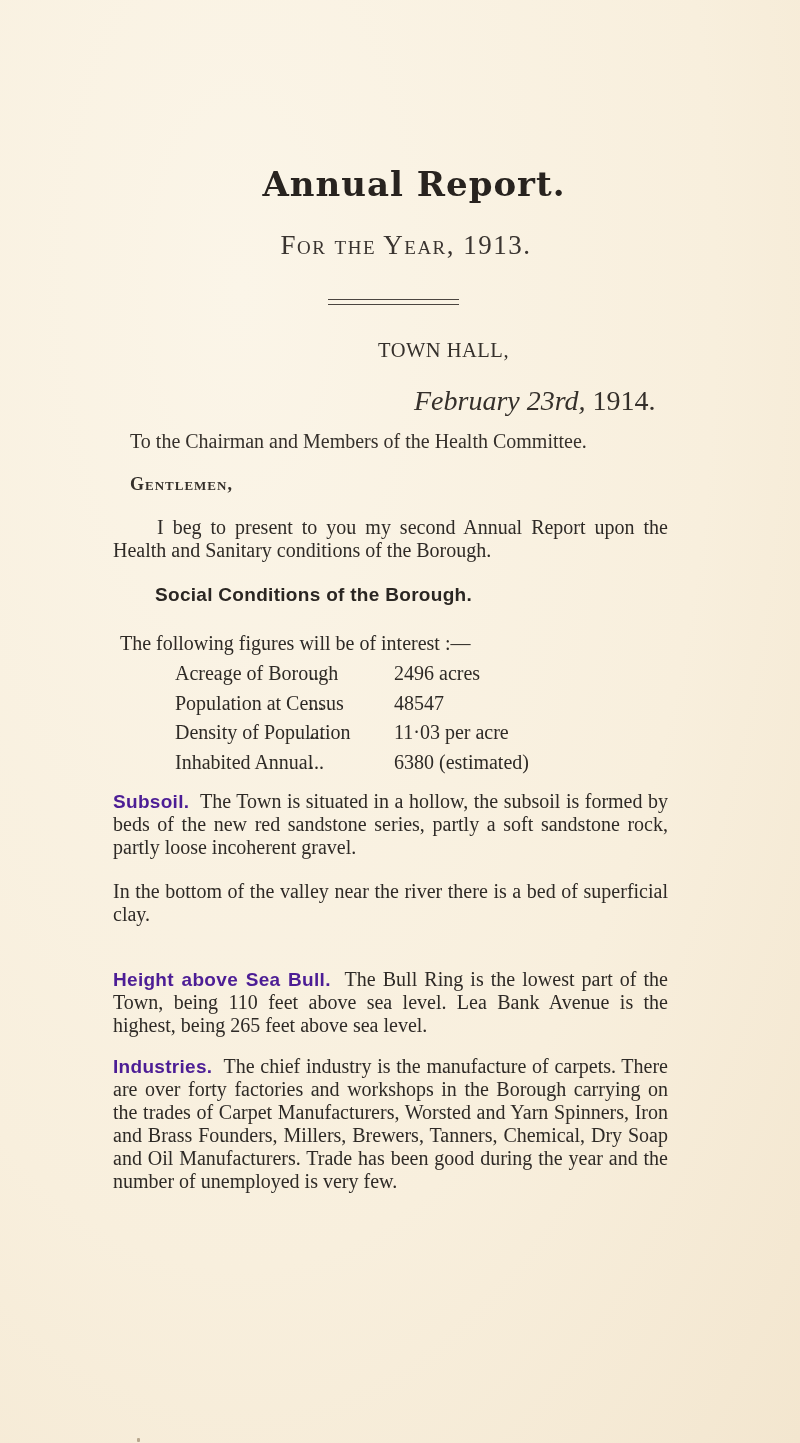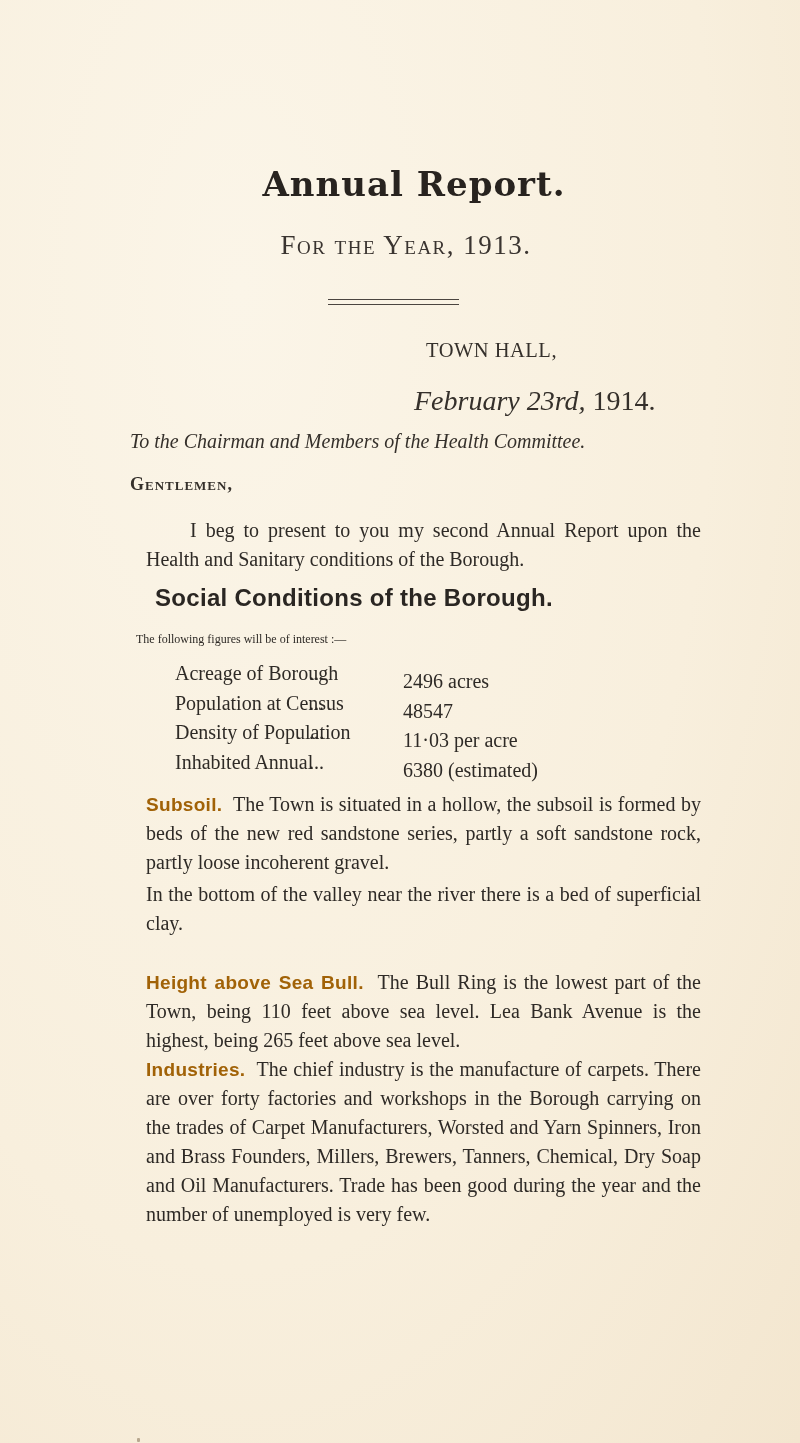--- a/index.html
+++ b/index.html
@@ -17,40 +17,40 @@
       letter-spacing: 1px; color: #28231f;
     }
     .subtitle {
       left: 0; width: 812px; text-align: center; top: 230px;
       font-size: 27px; font-variant: small-caps; letter-spacing: 1.5px; color: #3a3430;
     }
     .rule { left: 328px; width: 131px; height: 0; border-top: 1.2px solid #4b4540; }
     .rule.r1 { top: 299px; }
     .rule.r2 { top: 304px; }
     .body-text { font-size: 20px; color: #35302b; }
-    .town-hall { left: 378px; top: 339px; font-size: 20.5px; letter-spacing: 0.5px; margin-left: 48px; }
+    .town-hall { left: 378px; top: 339px; font-size: 20.5px; letter-spacing: 0.5px; }
     .date { left: 414px; top: 385px; font-size: 28px; }
     .date i { font-style: italic; }
-    .addressee { left: 130px; top: 430px; font-size: 20px; font-style: italic; }
+    .addressee { left: 130px; top: 430px; font-size: 20px; }
     .salutation { left: 130px; top: 474px; font-size: 18px; font-variant: small-caps; letter-spacing: 1px; font-weight: bold; }
-    .para { left: 146px; width: 555px; white-space: normal; font-size: 20px; line-height: 29px; text-align: justify; }
+    .para { left: 113px; width: 555px; white-space: normal; font-size: 20px; line-height: 23px; text-align: justify; }
     .p-intro { top: 516px; text-indent: 44px; }
     .section-heading {
       left: 155px; top: 584px; font-family: "Liberation Sans", "DejaVu Sans", sans-serif;
-      font-weight: bold; font-size: 24px; color: #2a2622; letter-spacing: 0.3px;
+      font-weight: bold; font-size: 19px; color: #2a2622; letter-spacing: 0.3px;
     }
-    .figures-intro { left: 136px; top: 632px; font-size: 12px; }
+    .figures-intro { left: 120px; top: 632px; font-size: 20px; }
     .fig-row { left: 175px; font-size: 20px; }
     .fig-row .label { display: inline-block; width: 140px; }
     .fig-row .dots { position: absolute; left: 134px; width: 30px; }
-    .fig-row .value { position: absolute; left: 228px; margin-top: 8px; }
+    .fig-row .value { position: absolute; left: 219px; }
     .fig-0 { top: 662px; } .fig-1 { top: 692px; } .fig-2 { top: 721px; } .fig-3 { top: 751px; }
     .run-head {
       font-family: "Liberation Sans", "DejaVu Sans", sans-serif; font-weight: bold;
-      font-size: 19px; color: #a16207; letter-spacing: 0.3px;
+      font-size: 19px; color: #4c1d95; letter-spacing: 0.3px;
     }
     .p-subsoil { top: 790px; text-indent: 0; }
     .p-valley { top: 880px; }
     .p-height { top: 968px; }
     .p-industries { top: 1055px; }
     .speck { position: absolute; width: 3px; height: 4px; background: #b8a890; border-radius: 1px; }
   </style>
 </head>
 <body>
 

